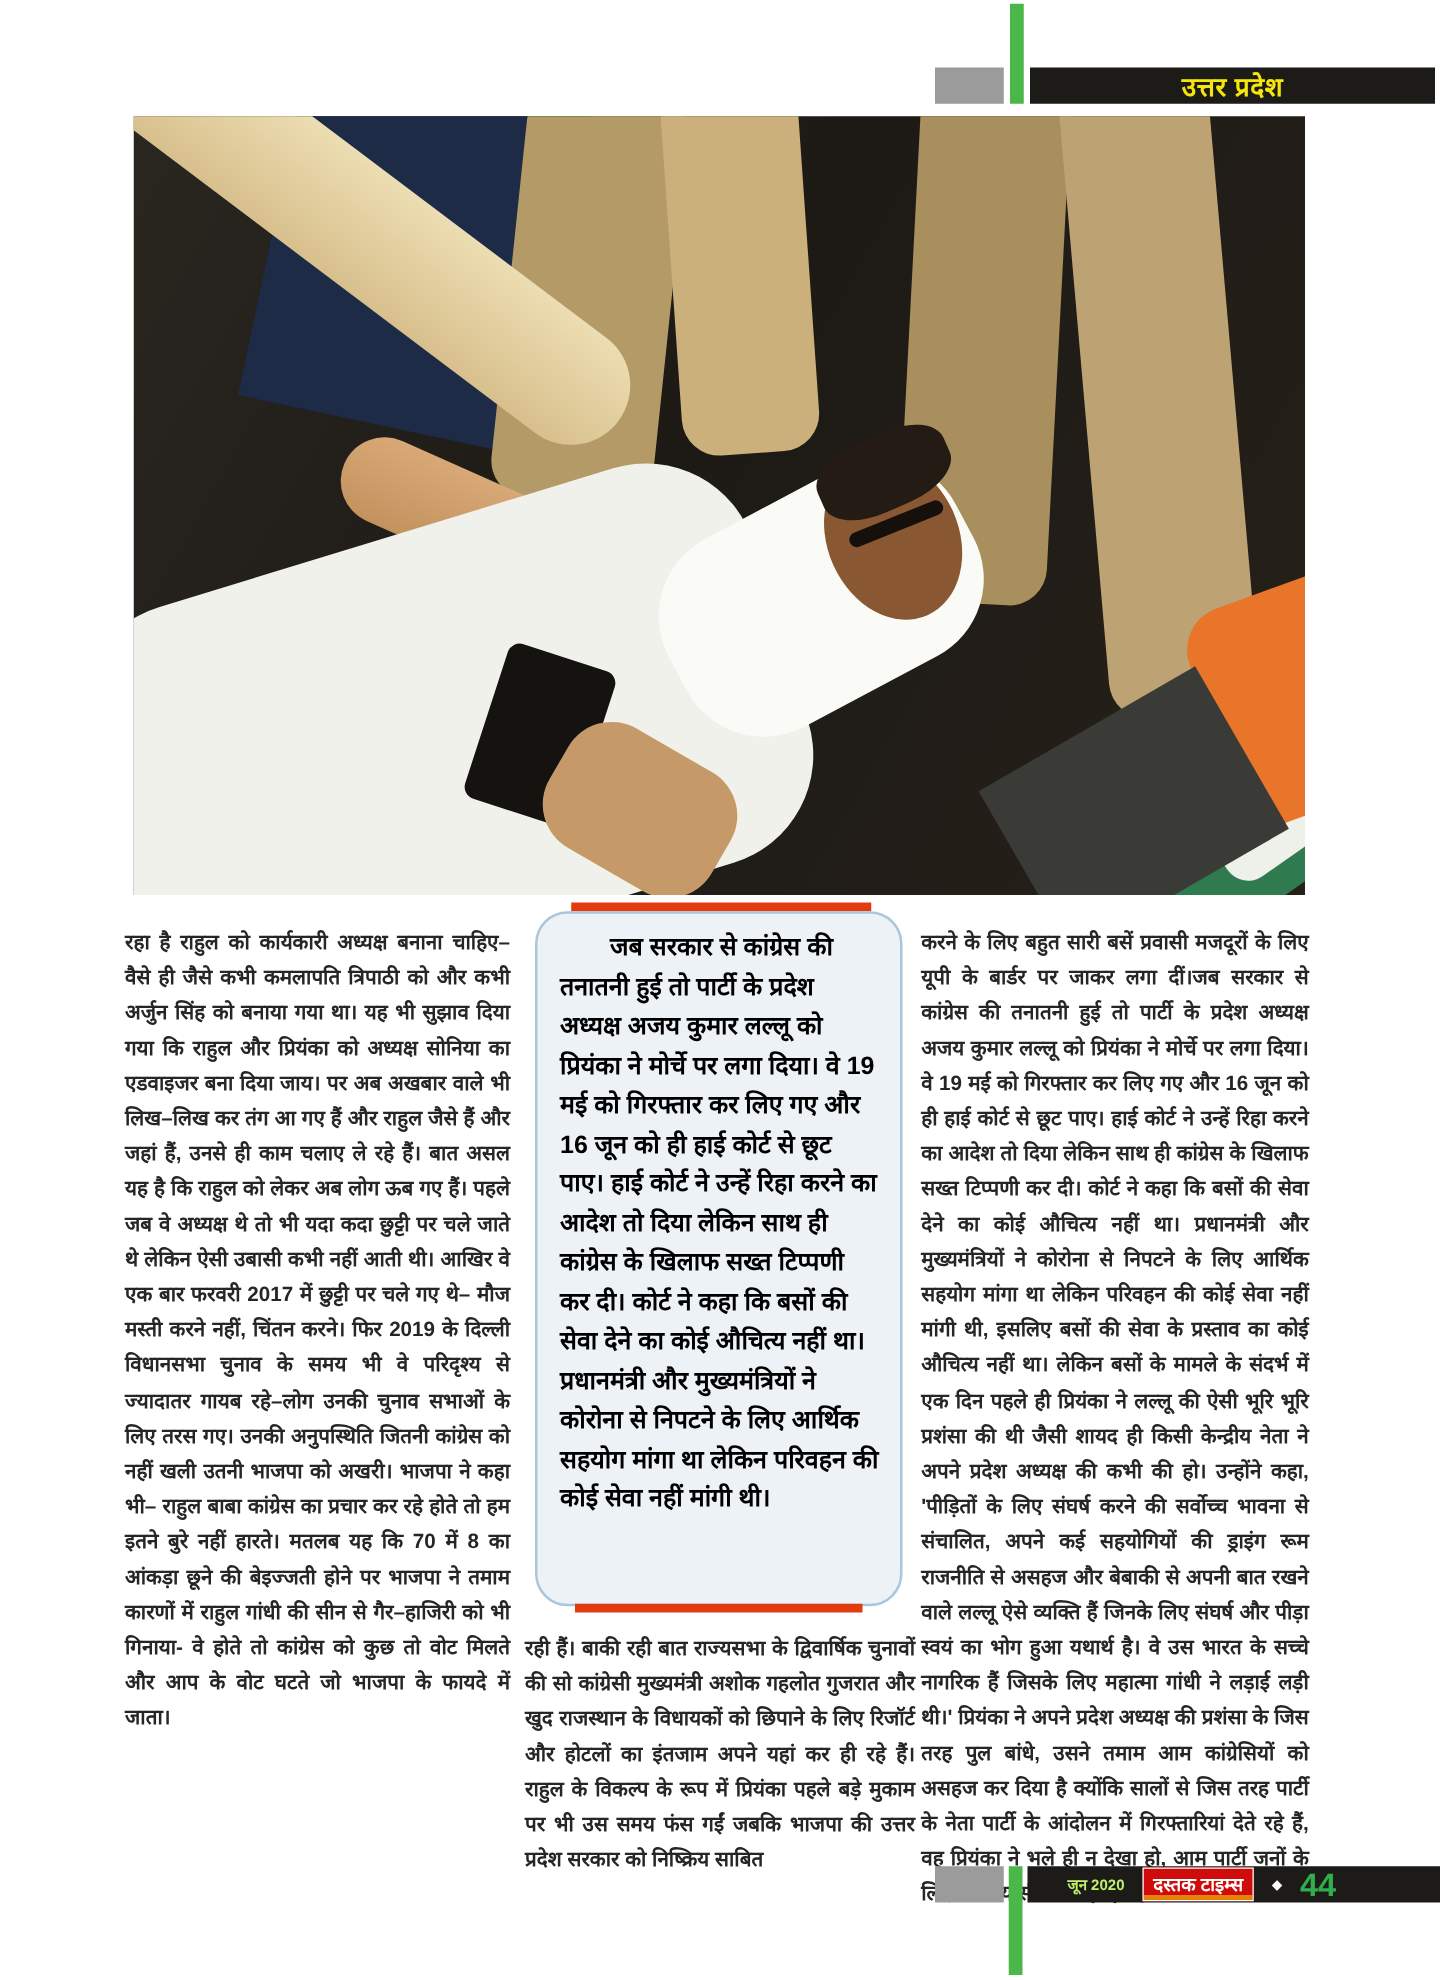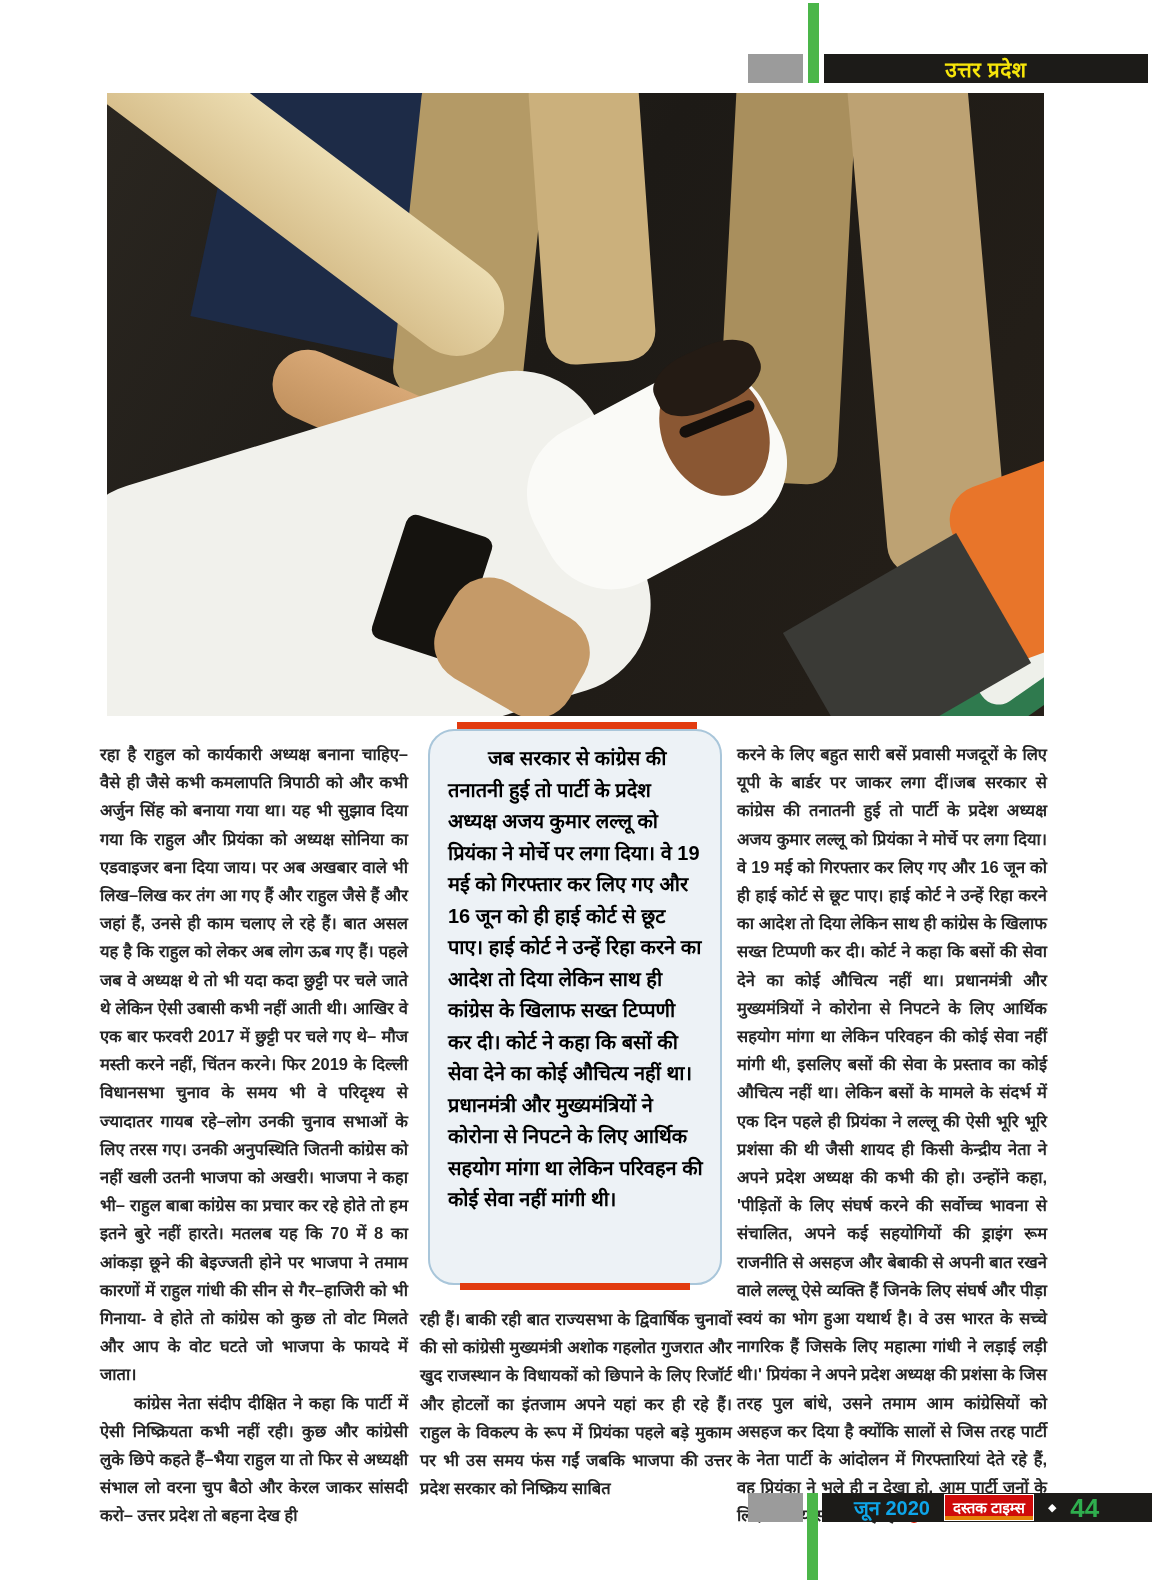--- a/index.html
+++ b/index.html
@@ -9,21 +9,21 @@
   }
   
   .gray-block { position:absolute; background:#9b9b9b; }
   .green-bar  { position:absolute; background:#4bb649; }
   .black-bar  { position:absolute; background:#1c1b18; display:flex; align-items:center; }
   .section-title {
     width:100%; text-align:center; color:#f7e60a; font-weight:bold;
     font-size:21px; letter-spacing:0.5px;
   }
   .footer-bar { padding-left:32px; gap:14px; }
-  .footer-date { color:#0ea5e9; font-weight:bold; font-size:20px; }
+  .footer-date { color:#bef264; font-weight:bold; font-size:12px; }
   .footer-logo {
     background:#cf0b0b; color:#ffffff; font-weight:bold; font-size:15px;
     padding:2px 8px 3px 8px; border:1px solid #ffffff;
     box-shadow:inset 0 -4px 0 rgba(247,230,10,0.55); white-space:nowrap;
   }
   .footer-diamond { color:#ffffff; font-size:11px; }
   .footer-page { color:#2fae4e; font-weight:bold; font-size:26px; line-height:1; }
 
   
   .photo {
@@ -92,21 +92,20 @@
     <div class="ph" style="left:330px; top:500px; width:150px; height:110px; background:#c59a68; transform:rotate(30deg); border-radius:40px;"></div>
 
     <div class="ph" style="left:790px; top:500px; width:170px; height:140px; background:#2f7a4e; transform:rotate(-35deg); border-radius:20px;"></div>
     <div class="ph" style="left:830px; top:440px; width:150px; height:150px; background:#eef0ea; transform:rotate(-35deg); border-radius:20px;"></div>
     <div class="ph" style="left:860px; top:380px; width:120px; height:180px; background:#e8752a; transform:rotate(-20deg); border-radius:35px 10px 50px 20px;"></div>
     <div class="ph" style="left:700px; top:480px; width:200px; height:150px; background:#3a3a36; transform:rotate(-30deg);"></div>
   </div>
 
   <div class="col" style="left:100px;">
     <p>रहा है राहुल को कार्यकारी अध्यक्ष बनाना चाहिए– वैसे ही जैसे कभी कमलापति त्रिपाठी को और कभी अर्जुन सिंह को बनाया गया था। यह भी सुझाव दिया गया कि राहुल और प्रियंका को अध्यक्ष सोनिया का एडवाइजर बना दिया जाय। पर अब अखबार वाले भी लिख–लिख कर तंग आ गए हैं और राहुल जैसे हैं और जहां हैं, उनसे ही काम चलाए ले रहे हैं। बात असल यह है कि राहुल को लेकर अब लोग ऊब गए हैं। पहले जब वे अध्यक्ष थे तो भी यदा कदा छुट्टी पर चले जाते थे लेकिन ऐसी उबासी कभी नहीं आती थी। आखिर वे एक बार फरवरी 2017 में छुट्टी पर चले गए थे– मौज मस्ती करने नहीं, चिंतन करने। फिर 2019 के दिल्ली विधानसभा चुनाव के समय भी वे परिदृश्य से ज्यादातर गायब रहे–लोग उनकी चुनाव सभाओं के लिए तरस गए। उनकी अनुपस्थिति जितनी कांग्रेस को नहीं खली उतनी भाजपा को अखरी। भाजपा ने कहा भी– राहुल बाबा कांग्रेस का प्रचार कर रहे होते तो हम इतने बुरे नहीं हारते। मतलब यह कि 70 में 8 का आंकड़ा छूने की बेइज्जती होने पर भाजपा ने तमाम कारणों में राहुल गांधी की सीन से गैर–हाजिरी को भी गिनाया- वे होते तो कांग्रेस को कुछ तो वोट मिलते और आप के वोट घटते जो भाजपा के फायदे में जाता।</p>
-    <p class="indent">कांग्रेस नेता संदीप दीक्षित ने कहा कि पार्टी में ऐसी निष्क्रियता कभी नहीं रही। कुछ और कांग्रेसी लुके छिपे कहते हैं–भैया राहुल या तो फिर से अध्यक्षी संभाल लो वरना चुप बैठो और केरल जाकर सांसदी करो– उत्तर प्रदेश तो बहना देख ही</p>
   </div>
 
   <div class="quote-topbar" style="left:457px; top:722px; width:240px;"></div>
   <div class="quote-box">
     <div class="quote-text">जब सरकार से कांग्रेस की तनातनी हुई तो पार्टी के प्रदेश अध्यक्ष अजय कुमार लल्लू को प्रियंका ने मोर्चे पर लगा दिया। वे 19 मई को गिरफ्तार कर लिए गए और 16 जून को ही हाई कोर्ट से छूट पाए। हाई कोर्ट ने उन्हें रिहा करने का आदेश तो दिया लेकिन साथ ही कांग्रेस के खिलाफ सख्त टिप्पणी कर दी। कोर्ट ने कहा कि बसों की सेवा देने का कोई औचित्य नहीं था। प्रधानमंत्री और मुख्यमंत्रियों ने कोरोना से निपटने के लिए आर्थिक सहयोग मांगा था लेकिन परिवहन की कोई सेवा नहीं मांगी थी।</div>
   </div>
   <div class="quote-bottombar" style="left:460px; top:1283px; width:230px;"></div>
 
   <div class="col" style="left:420px; top:1305px; width:312px;">
     <p>रही हैं। बाकी रही बात राज्यसभा के द्विवार्षिक चुनावों की सो कांग्रेसी मुख्यमंत्री अशोक गहलोत गुजरात और खुद राजस्थान के विधायकों को छिपाने के लिए रिजॉर्ट और होटलों का इंतजाम अपने यहां कर ही रहे हैं। राहुल के विकल्प के रूप में प्रियंका पहले बड़े मुकाम पर भी उस समय फंस गईं जबकि भाजपा की उत्तर प्रदेश सरकार को निष्क्रिय साबित</p>

